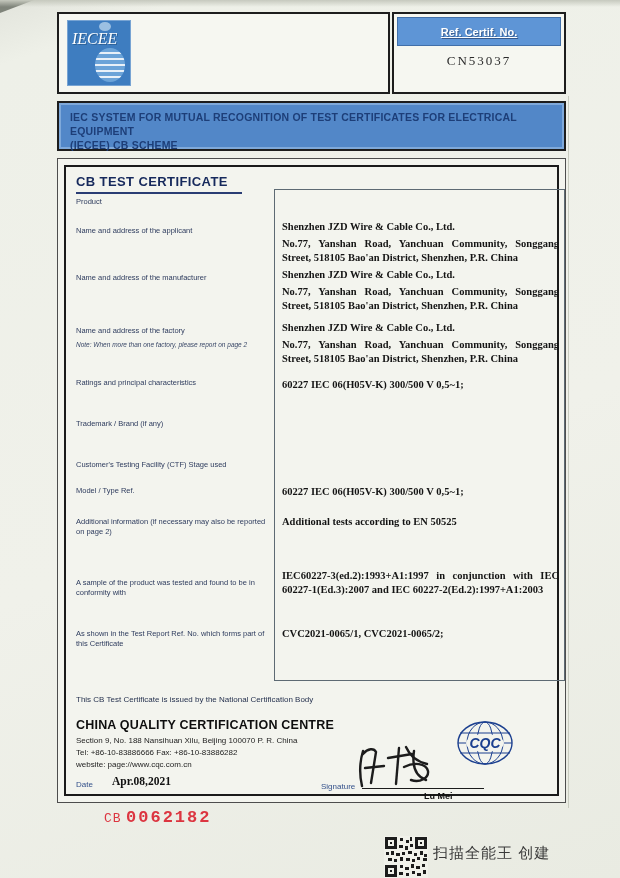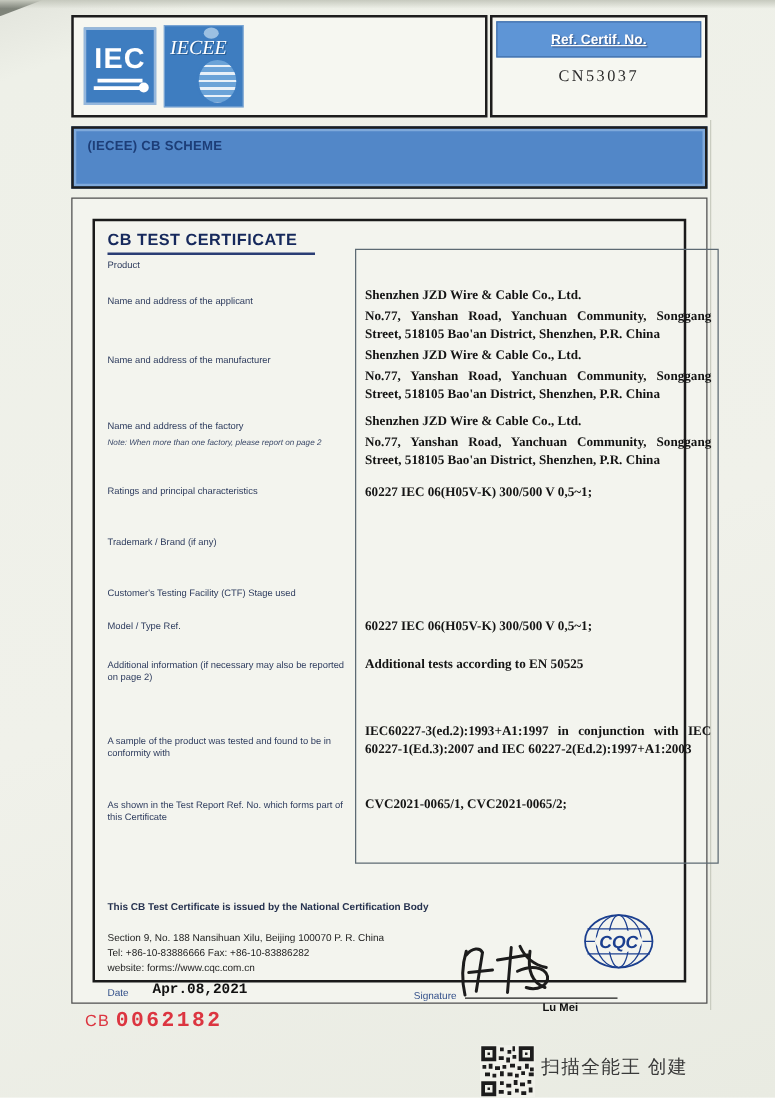--- a/index.html
+++ b/index.html
@@ -44,79 +44,75 @@
     font-size:13px; color:#2b2b2b; letter-spacing:2px; }
 
   
   .banner { position:absolute; left:57px; top:101px; width:509px; height:50px;
     border:2px solid #1d1d1d; background:#5287c8;
     box-shadow:inset 0 0 0 2px #7fa9da; padding:7px 11px; }
   .banner div { color:#1d3e78; font-weight:bold; font-size:10.5px; line-height:1.35; letter-spacing:.2px; }
 
   
   .main-box { position:absolute; left:57px; top:158px; width:509px; height:645px;
-    border:1px solid #4d4d4d; padding:16px; background:#f3f4ee; }
+    border:1px solid #4d4d4d; padding:6px; background:#f3f4ee; }
   .main-inner { width:100%; height:100%; border:2px solid #1a1a1a; position:relative; background:#f3f4ee; }
   .cert-title { position:absolute; left:10px; top:7px; color:#16295c; font-weight:bold;
     font-size:13px; letter-spacing:.4px; border-bottom:2px solid #2a3d74; padding:0 14px 3px 0; }
   .value-box { position:absolute; left:208px; top:22px; width:291px; height:492px;
     border:1px solid #5d6a73; }
   .flabel { position:absolute; left:10px; width:194px; color:#2e3c5e; font-size:7.5px; line-height:1.3; }
   .fnote { position:absolute; left:10px; width:194px; color:#3a4868; font-size:6.5px; font-style:italic; }
   .val { position:absolute; left:7px; width:277px; font-family:"Liberation Serif", serif;
     font-weight:bold; font-size:10.5px; line-height:14px; color:#141414; }
   .just { text-align:justify; }
   .company-name { margin-bottom:3px; }
-  .issued-note { position:absolute; left:10px; top:544px; color:#26324f; font-size:8px;font-weight:bold; }
+  .issued-note { position:absolute; left:10px; top:528px; color:#26324f; font-size:8px; }
 
   
   .org-name { position:absolute; left:10px; top:551px; color:#0e0e0e; font-weight:bold; font-size:12.5px; letter-spacing:.2px; }
   .org-line { position:absolute; left:10px; color:#1d1d1d; font-size:8px; }
   .date-label, .sig-label { color:#33508a; font-size:8px; position:absolute; }
-  .date-value { position:absolute; left:46px; top:608px; font-family:Liberation Mono, monospace;
+  .date-value { position:absolute; left:46px; top:608px; font-family:Liberation Serif, serif;
     font-weight:bold; font-size:11.5px; color:#111; }
   .cqc-logo { position:absolute; left:390px; top:553px;font-style:italic; }
   .sig-svg { position:absolute; left:288px; top:576px; }
   .sig-line { position:absolute; left:296px; top:621px; width:122px; border-top:1.5px solid #1c1c1c; }
   .signer { position:absolute; left:332px; top:624px; font-size:9px; font-weight:bold; color:#111;margin-left:26px; }
 
   
   .serial { position:absolute; left:68px; top:808px; color:#dc3540; white-space:nowrap; }
-  .serial .prefix { font-family:Liberation Sans, sans-serif; font-size:13px; letter-spacing:1px; }
+  .serial .prefix { font-family:Liberation Mono, monospace; font-size:13px; letter-spacing:1px;margin-left:36px; }
   .serial .number { font-family:"Liberation Mono", monospace; font-weight:bold; font-size:17px; letter-spacing:2px; }
   .qr { position:absolute; left:384px; top:836px; }
   .watermark { position:absolute; left:433px; top:844px; font-size:15px; color:#3a3a3a; letter-spacing:1px; }
 </style>
 </head>
 <body>
 
 <div class="corner-tl"></div>
 <div class="top-strip"></div>
 <div class="fold-line"></div>
 
 <div class="header-row">
   <div class="logos-box">
-    <div class="iec-logo">
-      <span class="iec-text">IEC</span>
-      <span class="iec-bar1"></span>
-      <span class="iec-bar2"></span>
-    </div>
     <div class="iecee-logo">
       <span class="iecee-dot"></span>
       <span class="iecee-text">IECEE</span>
       <span class="iecee-globe"></span>
     </div>
   </div>
   <div class="ref-box">
     <div class="ref-header">Ref. Certif. No.</div>
     <div class="ref-number">CN53037</div>
   </div>
 </div>
 
 <div class="banner">
+  <div>IEC SYSTEM FOR MUTUAL RECOGNITION OF TEST CERTIFICATES FOR ELECTRICAL EQUIPMENT</div>
   <div>(IECEE) CB SCHEME</div>
 </div>
 
 <div class="main-box">
   <div class="main-inner">
 
     <div class="cert-title">CB TEST CERTIFICATE</div>
 
     <div class="value-box">
 
@@ -150,23 +146,24 @@
     <div class="flabel" style="top:211px">Ratings and principal characteristics</div>
     <div class="flabel" style="top:252px">Trademark / Brand (if any)</div>
     <div class="flabel" style="top:293px">Customer's Testing Facility (CTF) Stage used</div>
     <div class="flabel" style="top:319px">Model / Type Ref.</div>
     <div class="flabel" style="top:350px">Additional information (if necessary may also be reported on page 2)</div>
     <div class="flabel" style="top:411px">A sample of the product was tested and found to be in conformity with</div>
     <div class="flabel" style="top:462px">As shown in the Test Report Ref. No. which forms part of this Certificate</div>
 
     <div class="issued-note">This CB Test Certificate is issued by the National Certification Body</div>
 
+    <div class="org-name">CHINA QUALITY CERTIFICATION CENTRE</div>
     <div class="org-line" style="top:569px">Section 9, No. 188 Nansihuan Xilu, Beijing 100070 P. R. China</div>
     <div class="org-line" style="top:581px">Tel: +86-10-83886666      Fax: +86-10-83886282</div>
-    <div class="org-line" style="top:593px">website: forms://www.cqc.com.cn</div>
+    <div class="org-line" style="top:593px">website: page://www.cqc.com.cn</div>
 
     <div class="date-label" style="left:10px; top:613px">Date</div>
     <div class="date-value">Apr.08,2021</div>
 
     <div class="cqc-logo">
       <svg width="58" height="46" viewBox="0 0 58 46">
         <ellipse cx="29" cy="23" rx="27" ry="21" fill="none" stroke="#1b3f8f" stroke-width="1.4"></ellipse>
         <ellipse cx="29" cy="23" rx="18" ry="21" fill="none" stroke="#1b3f8f" stroke-width="1"></ellipse>
         <ellipse cx="29" cy="23" rx="8" ry="21" fill="none" stroke="#1b3f8f" stroke-width="1"></ellipse>
         <line x1="4" y1="13" x2="54" y2="13" stroke="#1b3f8f" stroke-width="1"></line>

